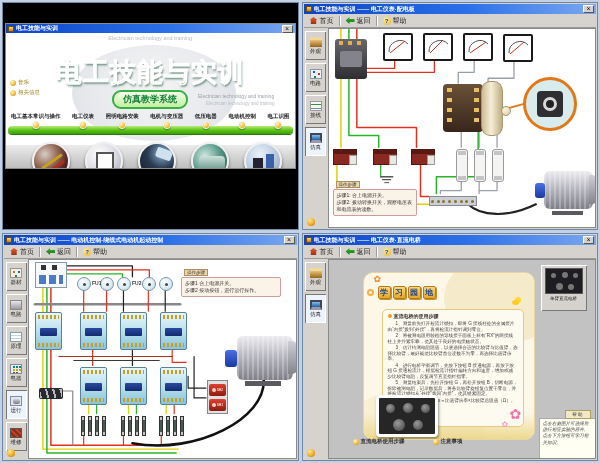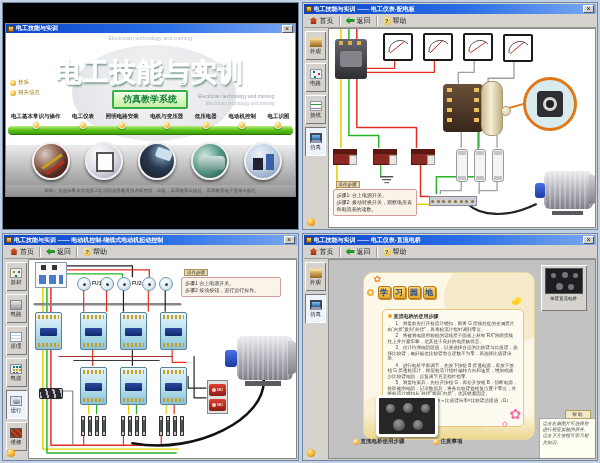--- a/index.html
+++ b/index.html
@@ -60,35 +60,35 @@
   .cball{position:absolute;left:4px;bottom:3px;width:8px;height:8px;border-radius:50%;z-index:9;
     background:radial-gradient(circle at 35% 30%,#ffe890,#f0a820 60%,#a06010);}
   
   .steps{position:absolute;z-index:5;}
   .steps .tab{display:inline-block;background:#e8d8ac;border:1px solid #b09060;padding:0 2px;
     font-size:4.5px;color:#333;margin-left:3px;position:relative;z-index:2;}
   .steps .sbody{background:#faf3e8;border:1px solid #cf9d9d;border-radius:2px;padding:2px 3px;
     font-size:5px;color:#333;line-height:1.4;margin-top:-1px;}
   
   .q1{background:#000;}
-  .q1win{position:absolute;left:2px;right:2px;top:20px;height:174px;background:#fff;border:1px solid #888;}
+  .q1win{position:absolute;left:2px;right:2px;top:20px;height:146px;background:#fff;border:1px solid #888;}
   .q1tb{position:absolute;top:0;left:0;right:0;height:9px;background:linear-gradient(90deg,#0b45c8,#2a6fe8 55%,#7aa8f0);
     display:flex;align-items:center;gap:2px;padding:0 2px;}
   .q1content{position:absolute;top:9px;left:0;right:0;bottom:0;background:#fff;overflow:hidden;}
   .wm{position:absolute;top:2px;width:100%;text-align:center;font-size:5.5px;color:#b4bac4;}
   .globe{position:absolute;top:12px;left:66px;width:164px;height:96px;border-radius:50%;
     background:radial-gradient(circle at 50% 45%,#f4f4f4,#e6e8ec 70%,#dcdfe4);}
   .slinks{position:absolute;top:46px;left:4px;display:flex;flex-direction:column;gap:3px;font-size:5.5px;color:#a07c18;z-index:3;}
   .slink{display:flex;align-items:center;gap:2px;}
   .sball{width:6px;height:6px;border-radius:50%;background:radial-gradient(circle at 35% 30%,#fff6c0,#f2b838 60%,#a06c10);}
   .bigtitle{position:absolute;top:22px;left:0;right:0;text-align:center;font-size:26px;font-weight:bold;
     letter-spacing:1px;color:#1ea55c;-webkit-text-stroke:1px #ffffff;
     text-shadow:1px 2px 2px rgba(10,70,40,.55);z-index:2;white-space:nowrap;}
   .banner{position:absolute;top:57px;left:106px;padding:1px 9px;font-size:9px;font-weight:bold;color:#15803c;
-    background:linear-gradient(180deg,#f4ffe8,#c4efa0);border:2px solid #35b045;border-radius:2px;z-index:2;}
+    background:linear-gradient(180deg,#f4ffe8,#c4efa0);border:2px solid #35b045;border-radius:9px;z-index:2;}
   .ben{position:absolute;top:60px;left:192px;font-size:5px;color:#9aa2ac;white-space:nowrap;z-index:2;}
   .ben2{position:absolute;top:68px;left:200px;font-size:4.5px;color:#b8bec6;white-space:nowrap;z-index:2;}
   .menurow{position:absolute;left:0;right:0;top:80px;height:26px;display:flex;justify-content:space-between;
     padding:0 5px;z-index:3;}
   .mitem{display:flex;flex-direction:column;align-items:center;gap:1px;}
   .mlabel{font-size:5.5px;font-weight:bold;color:#1a1a1a;white-space:nowrap;}
   .mball{width:8px;height:8px;border-radius:50%;border:1px solid #f0f0f0;
     background:radial-gradient(circle at 35% 30%,#fff8d0,#f8c838 55%,#b07818);box-shadow:0 1px 1px rgba(0,0,0,.35);}
   .gbar{position:absolute;left:2px;right:2px;top:93px;height:8px;border-radius:4px;z-index:2;
     background:linear-gradient(180deg,#b8ec7a,#58c214 55%,#3f9a0c);box-shadow:0 1px 0 #2a7a08;}

